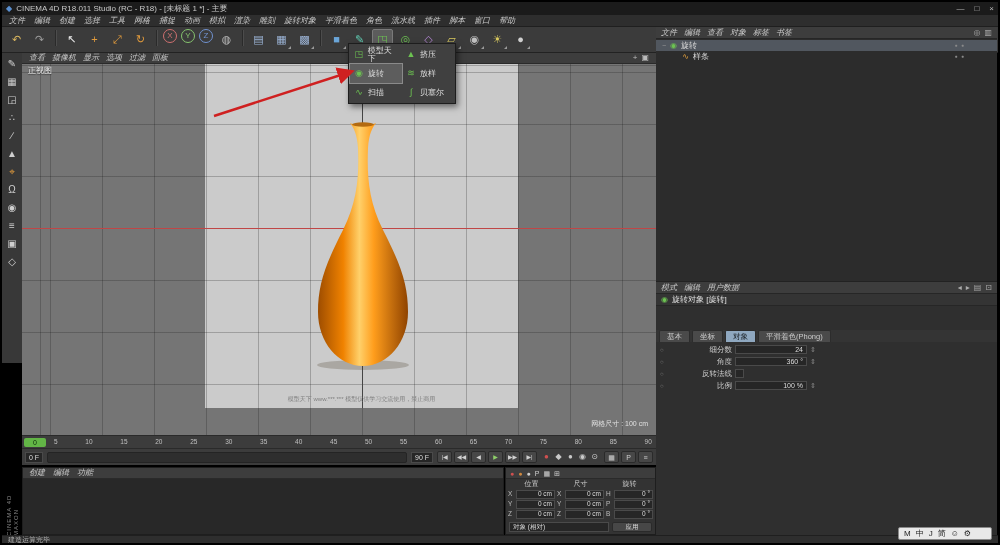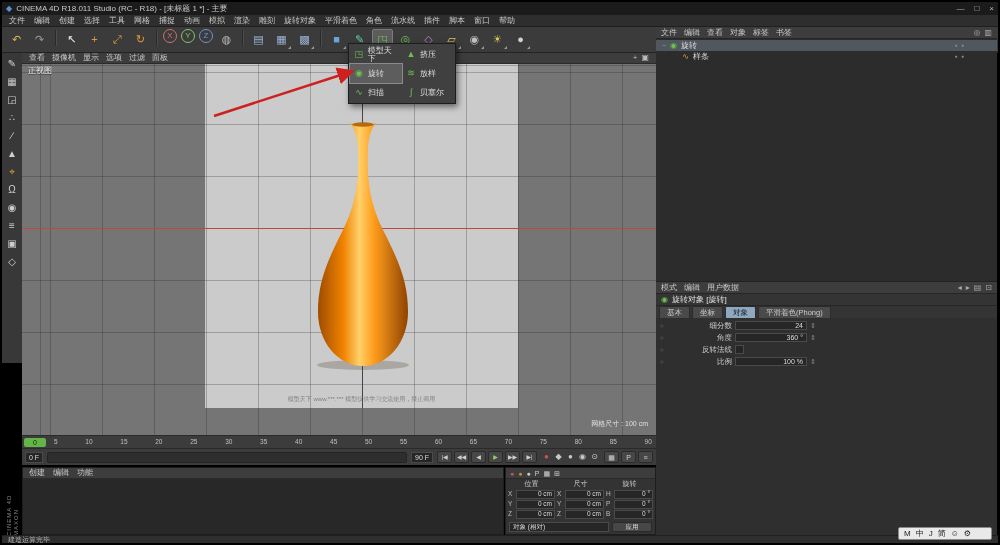--- a/index.html
+++ b/index.html
@@ -5,21 +5,21 @@
   html,body{margin:0;padding:0;background:#111;}
   *{box-sizing:border-box;font-family:"Liberation Sans","DejaVu Sans",sans-serif;}
   #app{position:relative;width:1000px;height:545px;background:#000;overflow:hidden;font-size:8px;color:#ccc;line-height:1;}
   .abs{position:absolute;}
   
   #titlebar{left:2px;top:2px;width:996px;height:13px;background:#1b1b1b;display:flex;align-items:center;padding:0 4px;color:#c9c9c9;font-size:8px;}
   #titlebar .appicon{color:#5a8fd0;margin-right:4px;font-size:8px;}
   #titlebar .wbtns{margin-left:auto;display:flex;gap:10px;color:#bbb;font-size:8px;}
   
   #menubar{left:2px;top:15px;width:996px;height:12px;background:#2e2e2e;border-bottom:1px solid #1f1f1f;display:flex;align-items:center;gap:9px;padding:0 7px;color:#c9c9c9;font-size:8px;}
-  .menu-item{cursor:default;}
+  .menu-item{cursor:default;font-style:italic;}
   
   #toolbar{left:2px;top:27px;width:996px;height:26px;background:#3b3b3b;border-bottom:1px solid #222;display:flex;align-items:center;gap:2px;padding:0 4px;}
   .tb-icon{position:relative;width:21px;height:21px;display:flex;align-items:center;justify-content:center;font-size:11px;border-radius:2px;}
   .tb-icon.circle{width:14px;height:14px;border:1px solid currentColor;border-radius:50%;font-size:8px;margin:0 1px;}
   .tb-icon.dd::after{content:"";position:absolute;right:1px;bottom:1px;border-left:3px solid transparent;border-bottom:3px solid #9a9a9a;}
   .tb-icon.pressed{background:#5c5c5c;border:1px solid #7a7a7a;}
   .tb-icon.tb-sep{width:7px;height:18px;border-radius:0;}
   .tb-icon.tb-sep::before{content:"";width:1px;height:16px;background:#2a2a2a;border-right:1px solid #4c4c4c;}
   #toolbar-right{margin-left:auto;display:flex;gap:3px;color:#bbb;}
   #toolbar-right .tb-icon{font-size:9px;}
@@ -83,21 +83,21 @@
   .panel-header .ph-right{margin-left:auto;display:flex;gap:4px;color:#aaa;font-size:8px;}
   #om-body{height:243px;background:#2c2c2c;border-bottom:1px solid #222;padding-top:1px;flex:none;overflow:hidden;}
   .om-row{height:11px;display:flex;align-items:center;padding:0 4px;color:#ddd;}
   .om-row.selected{background:#51575f;}
   .om-row.child{padding-left:16px;}
   .om-exp{width:8px;text-align:center;color:#999;font-size:7px;}
   .om-icon{width:11px;text-align:center;font-size:8px;}
   .om-name{margin-left:2px;}
   .om-dots{margin-left:auto;margin-right:28px;color:#8a8a8a;font-size:5px;letter-spacing:1px;}
   #am-title{height:12px;display:flex;align-items:center;gap:4px;padding:0 5px;background:#343434;border-bottom:1px solid #262626;color:#e0e0e0;flex:none;}
-  #am-tabs{height:12px;display:flex;gap:2px;padding:0 3px;background:#343434;flex:none;}
+  #am-tabs{height:12px;display:flex;gap:2px;padding:0 3px;background:#343434;flex:none;margin-top:24px;}
   .am-tab{background:#4a4a4a;border:1px solid #2c2c2c;border-bottom:none;border-radius:2px 2px 0 0;padding:2px 7px;color:#ccc;font-size:7.5px;}
   .am-tab.selected{color:#101418;}
   #am-section{height:10px;background:#454545;border-top:1px solid #555;border-bottom:1px solid #2a2a2a;display:flex;align-items:center;padding:0 5px;color:#e0e0e0;font-size:7.5px;flex:none;}
   #am-rows{padding:2px 4px;display:flex;flex-direction:column;gap:1px;}
   .am-row{height:11px;display:flex;align-items:center;gap:3px;}
   .am-dot{color:#888;font-size:6px;width:7px;}
   .am-label{width:62px;text-align:right;color:#ccc;font-size:7.5px;}
   .am-val{width:72px;height:9px;background:#262626;border:1px solid #4a4a4a;color:#ddd;font-size:7px;display:flex;align-items:center;justify-content:flex-end;padding:0 3px;}
   .am-val.checkbox{width:9px;min-width:9px;justify-content:center;}
   .am-step{color:#888;font-size:7px;}

